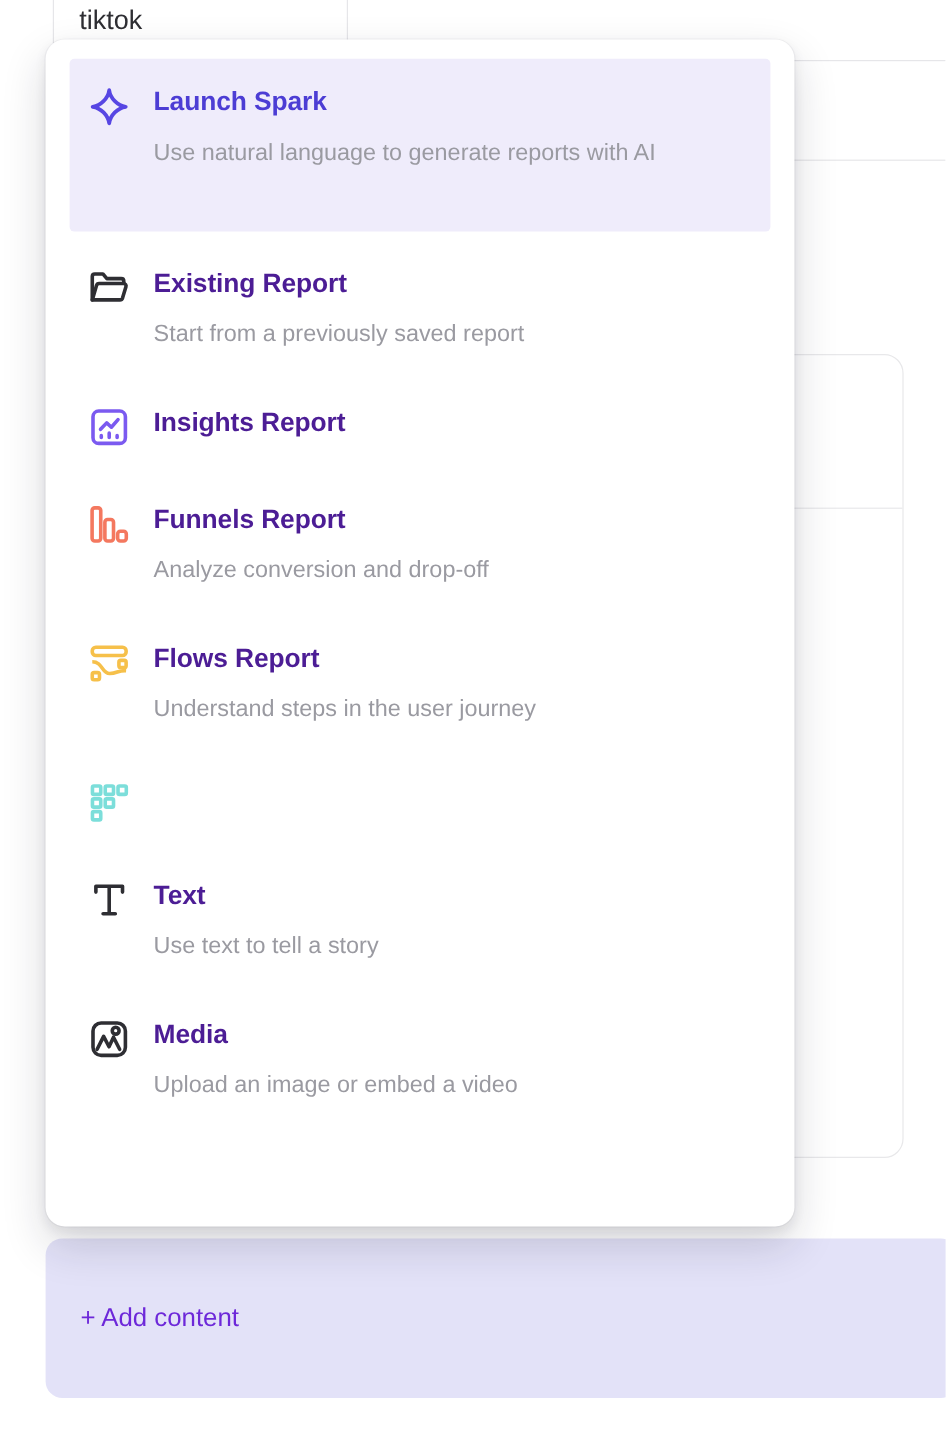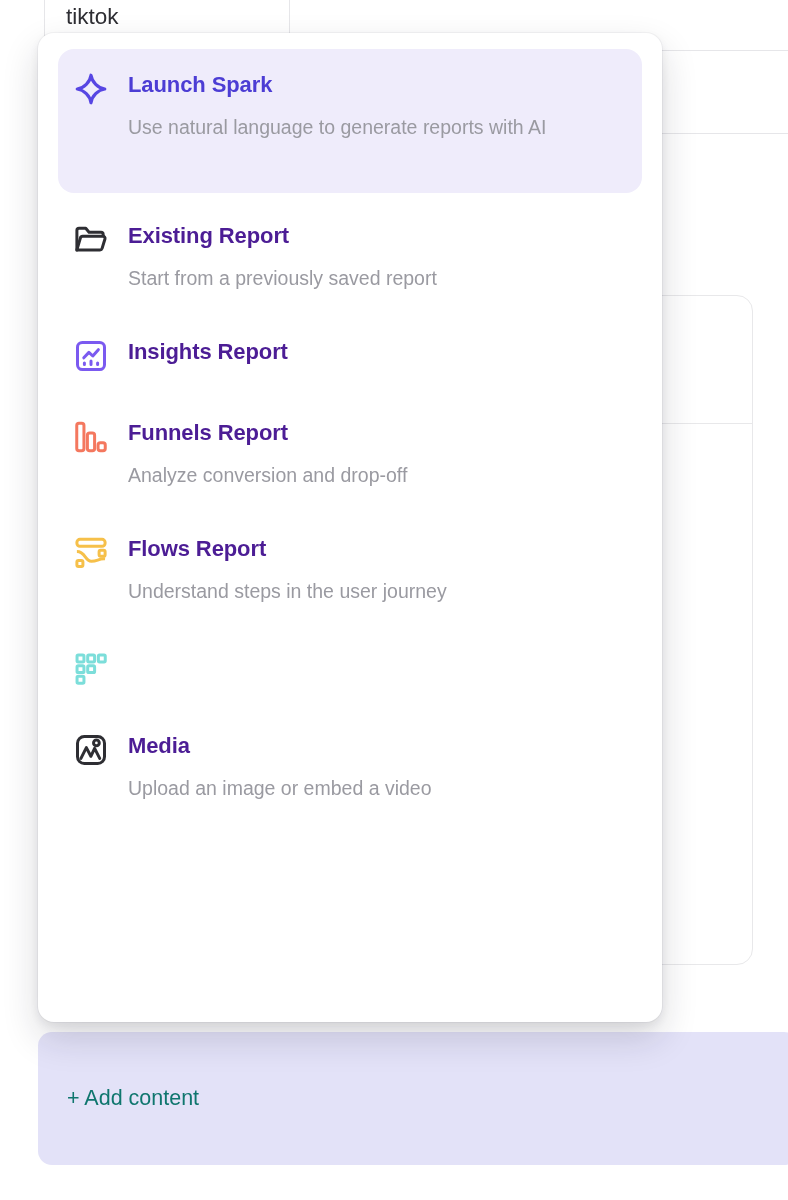--- a/index.html
+++ b/index.html
@@ -28,29 +28,29 @@
                         0 16px 36px rgba(25,25,45,0.16); }
 
   .menu-item { display:flex; gap:19px; margin:0 0 44px 15px; cursor:pointer; }
   .menu-item .icon { width:36px; height:36px; flex:none; margin-top:1px; }
   .menu-item .icon svg { width:36px; height:36px; display:block; }
   .item-title { font-size:22px; font-weight:600; line-height:29px; color:#4c1d95;
                 letter-spacing:-0.1px; }
   .item-desc  { font-size:19.5px; font-weight:400; line-height:30px; color:#9a9aa1;
                 margin-top:13px; }
 
-  .menu-item.highlight { border-radius:16px; margin:0 0 28px 0;
+  .menu-item.highlight { border-radius:4px; margin:0 0 28px 0;
                          padding:21px 40px 12px 15px; height:144px; }
   .menu-item.highlight .item-desc { max-width:445px; }
 
   
   .add-content-bar { position:absolute; left:38px; top:1032px; width:760px; height:133px;
                      background:#e3e2f8; border-radius:14px; z-index:5; cursor:pointer;
                      display:flex; align-items:center; }
-  .add-content-label { margin-left:29px; font-size:21.5px; color:#0f766e; font-weight:400; }
+  .add-content-label { margin-left:29px; font-size:21.5px; color:#6d28d9; font-weight:400; }
 </style>
 </head>
 <body>
 
 <div>
   <div class="bg-line v1"></div>
   <div class="bg-line v2"></div>
   <div class="bg-line h1"></div>
   <div class="bg-line h2"></div>
   <div class="bg-card"></div>
@@ -128,20 +128,31 @@
           <rect x="9.8" y="2.7" width="4.6" height="4.6" rx="0.8"></rect>
           <rect x="16.9" y="2.7" width="4.6" height="4.6" rx="0.8"></rect>
           <rect x="2.7" y="9.8" width="4.6" height="4.6" rx="0.8"></rect>
           <rect x="9.8" y="9.8" width="4.6" height="4.6" rx="0.8"></rect>
           <rect x="2.7" y="16.9" width="4.6" height="4.6" rx="0.8"></rect>
         </svg>
       </span>
   </div>
     <div class="menu-item">
     <span class="icon" style="color: rgb(46, 46, 51);">
+        <svg viewBox="0 0 24 24" fill="none" stroke="currentColor" stroke-width="2" stroke-linecap="round">
+          <path d="M4.6 4.4 H19.4 M4.6 4.4 V7.6 M19.4 4.4 V7.6 M12 4.4 V19.6 M8.6 19.6 H15.4"></path>
+        </svg>
+      </span>
+    <span class="text-block">
+      <span class="item-title" style="display:block">Text</span>
+      <span class="item-desc" style="display:block">Use text to tell a story</span>
+    </span>
+  </div>
+    <div class="menu-item">
+    <span class="icon" style="color: rgb(46, 46, 51);">
         <svg viewBox="0 0 24 24" fill="none" stroke="currentColor" stroke-width="2" stroke-linecap="round" stroke-linejoin="round">
           <rect x="3" y="3" width="18" height="18" rx="4.5"></rect>
           <circle cx="15.6" cy="7.3" r="1.9"></circle>
           <path d="M5.3 17.6 L8.9 10.4 L11.9 16.2 L14.4 10.9 L17.8 17.6"></path>
         </svg>
       </span>
     <span class="text-block">
       <span class="item-title" style="display:block">Media</span>
       <span class="item-desc" style="display:block">Upload an image or embed a video</span>
     </span>

